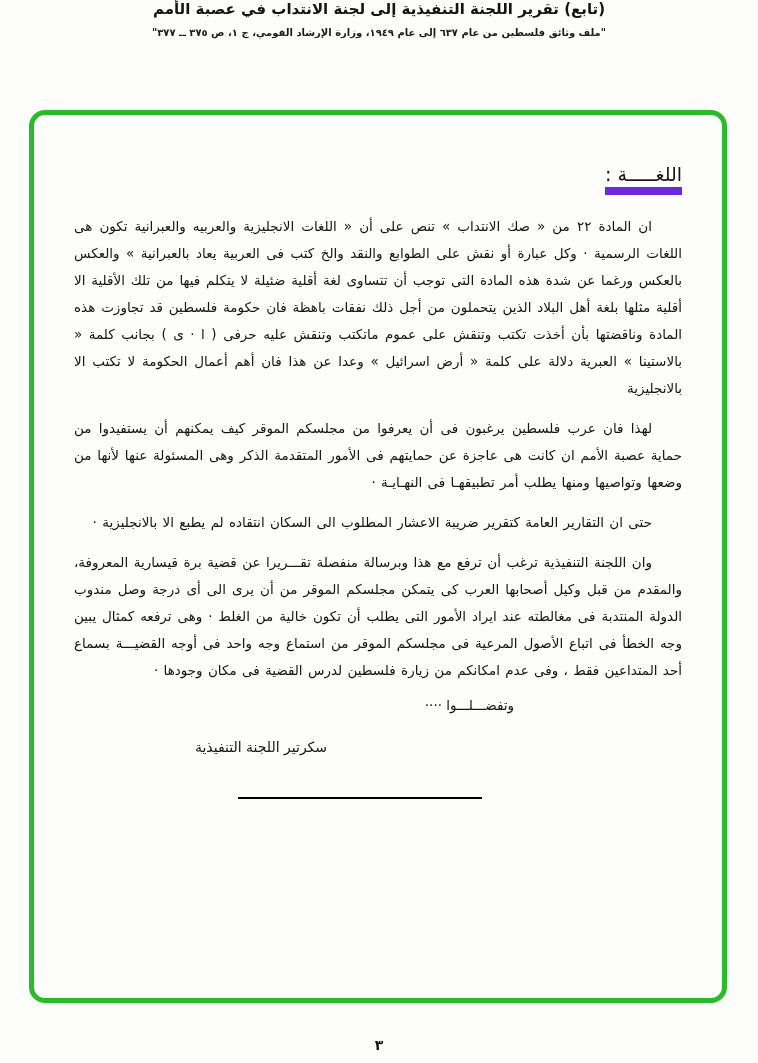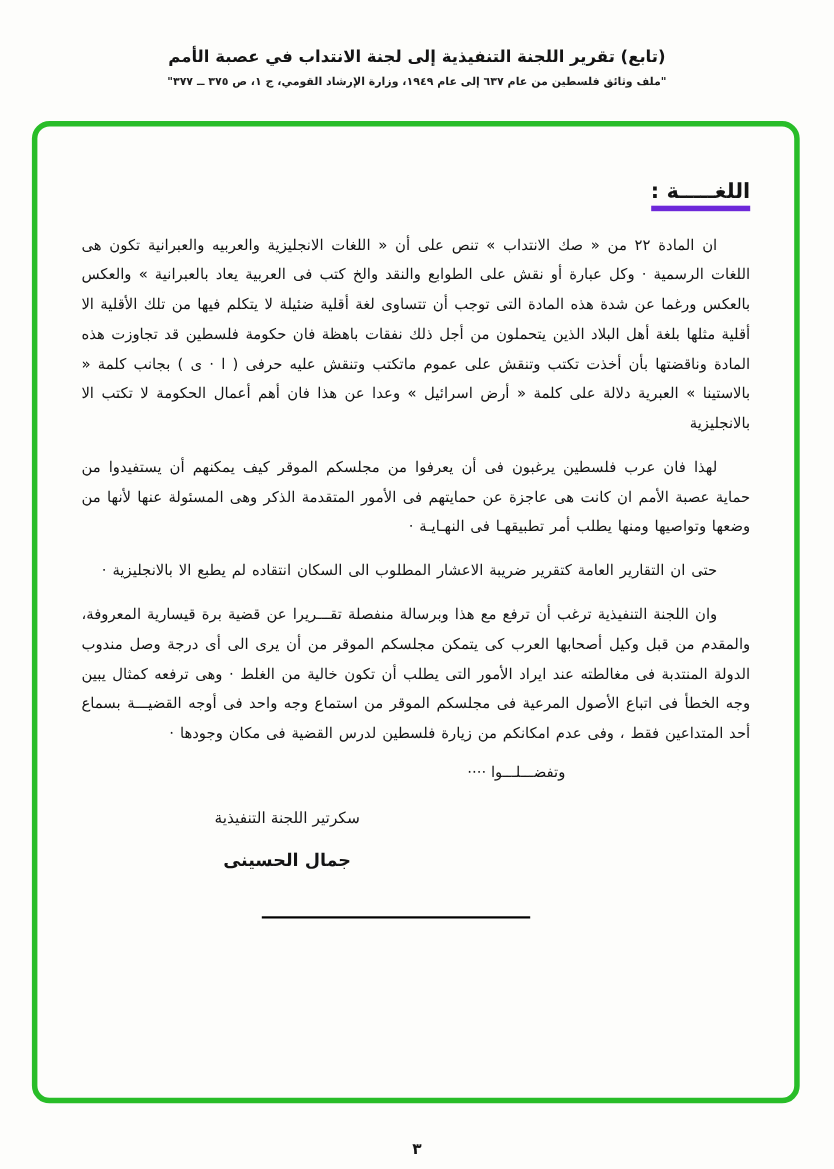--- a/index.html
+++ b/index.html
@@ -13,21 +13,20 @@
   }
   .page {
     position: relative;
     width: 758px;
     height: 1063px;
     direction: rtl;
   }
   
   .header {
     text-align: center;
-    padding-top: 42px;
   }
   .header-title {
     font-weight: bold;
     font-size: 15px;
     letter-spacing: 0.2px;
   }
   .header-source {
     font-weight: bold;
     font-size: 10px;
     margin-top: 9px;
@@ -44,23 +43,23 @@
     border-radius: 16px;
     box-sizing: border-box;
     background: transparent;
   }
   .frame-inner {
     padding: 48px 40px 0 40px;
     direction: rtl;
   }
   .section-heading {
     display: inline-block;
-    font-weight: bold;
+    font-weight: normal;
     font-size: 19px;
-    border-bottom: 5px solid #6d28d9;
+    border-bottom: 8px solid #6d28d9;
     padding-bottom: 2px;
     margin: 0 0 18px 0;
   }
   .para {
     font-size: 13.5px;
     line-height: 27px;
     text-align: justify;
     text-align-last: right;
     text-indent: 30px;
     margin: 0 0 13px 0;
@@ -123,21 +122,20 @@
       <p class="para">لهذا فان عرب فلسطين يرغبون فى أن يعرفوا من مجلسكم الموقر كيف يمكنهم أن يستفيدوا من حماية عصبة الأمم ان كانت هى عاجزة عن حمايتهم فى الأمور المتقدمة الذكر وهى المسئولة عنها لأنها من وضعها وتواصيها ومنها يطلب أمر تطبيقهـا فى النهـايـة ·</p>
 
       <p class="para">حتى ان التقارير العامة كتقرير ضريبة الاعشار المطلوب الى السكان انتقاده لم يطبع الا بالانجليزية ·</p>
 
       <p class="para">وان اللجنة التنفيذية ترغب أن ترفع مع هذا وبرسالة منفصلة تقـــريرا عن قضية برة قيسارية المعروفة، والمقدم من قبل وكيل أصحابها العرب كى يتمكن مجلسكم الموقر من أن يرى الى أى درجة وصل مندوب الدولة المنتدبة فى مغالطته عند ايراد الأمور التى يطلب أن تكون خالية من الغلط · وهى ترفعه كمثال يبين وجه الخطأ فى اتباع الأصول المرعية فى مجلسكم الموقر من استماع وجه واحد فى أوجه القضيـــة بسماع أحد المتداعين فقط ، وفى عدم امكانكم من زيارة فلسطين لدرس القضية فى مكان وجودها ·</p>
 
       <div class="closing">وتفضـــلـــوا ····</div>
 
       <div class="signature-block">
         <div class="signature-title">سكرتير اللجنة التنفيذية</div>
-        <div class="signature-name">جمال الحسينى</div>
       </div>
 
       <hr class="divider">
 
     </div>
   </div>
 
   <div class="page-number">٣</div>
 
 </div>

